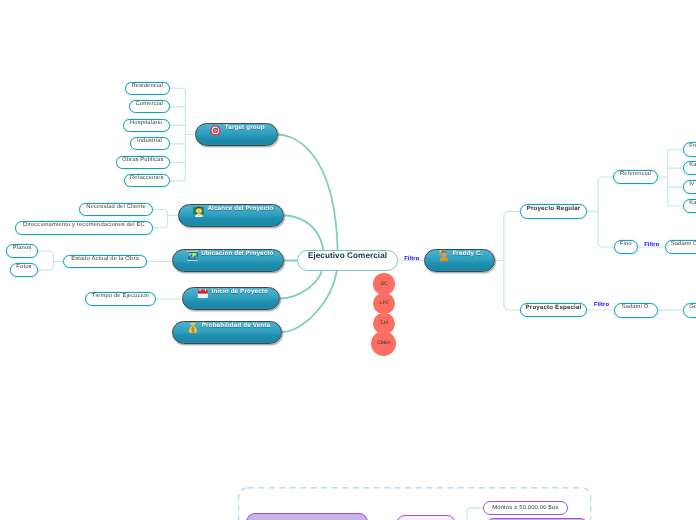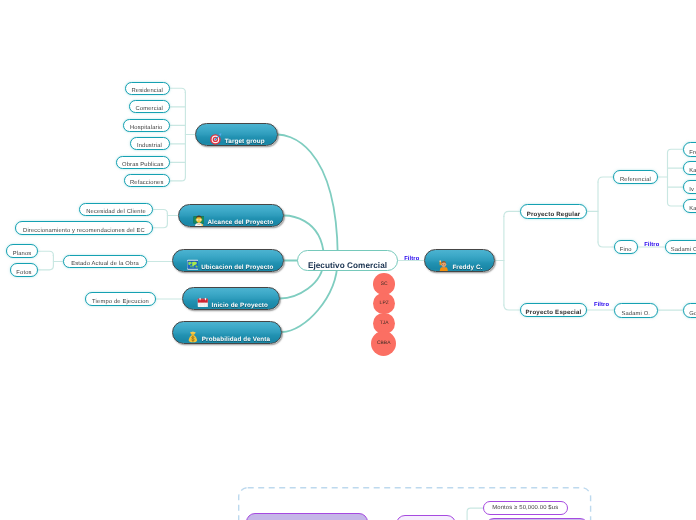--- a/index.html
+++ b/index.html
@@ -4,21 +4,21 @@
 <title>Ejecutivo Comercial - Mindmap</title>
 <style>
   html,body{margin:0;padding:0;}
   body{width:696px;height:520px;background:#ffffff;overflow:hidden;
        -webkit-font-smoothing:antialiased;text-rendering:geometricPrecision;
        font-family:"Liberation Sans",sans-serif;position:relative;}
   #stage{position:absolute;left:0;top:0;width:696px;height:520px;}
   svg#links{position:absolute;left:0;top:0;width:696px;height:520px;overflow:visible;}
 
   
-  .node{position:absolute;box-sizing:border-box;display:flex;align-items:flex-end;
+  .node{position:absolute;box-sizing:border-box;display:flex;align-items:flex-start;
         white-space:nowrap;border-radius:999px;}
 
   
   .leaf{background:#ffffff;border:1.7px solid #15a1b2;color:#3d3d3d;
         justify-content:center;font-size:5.8px;letter-spacing:.15px;
         box-shadow:0 0 2.4px rgba(110,200,205,0.55);}
   .leaf.clip{justify-content:flex-start;padding-left:5.2px;overflow:hidden;}
 
   
   .leaf.bold{font-weight:bold;font-size:6.1px;color:#2d2d2d;letter-spacing:.2px;}

